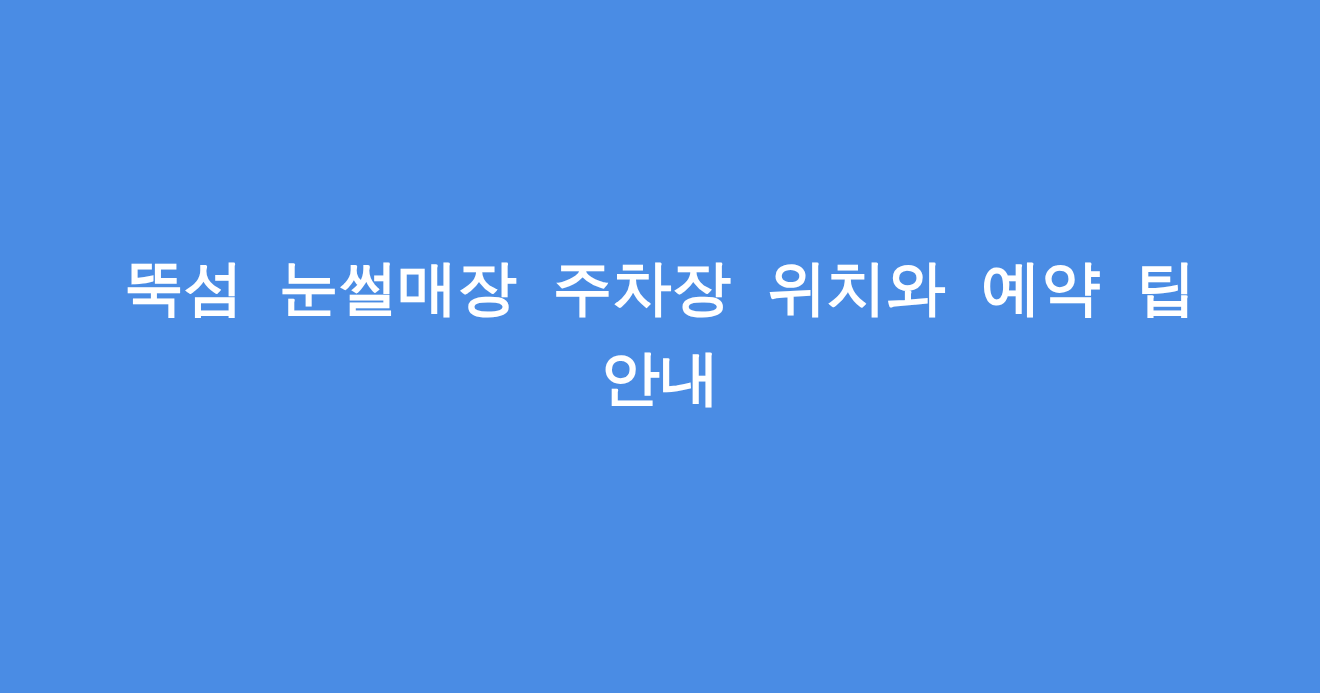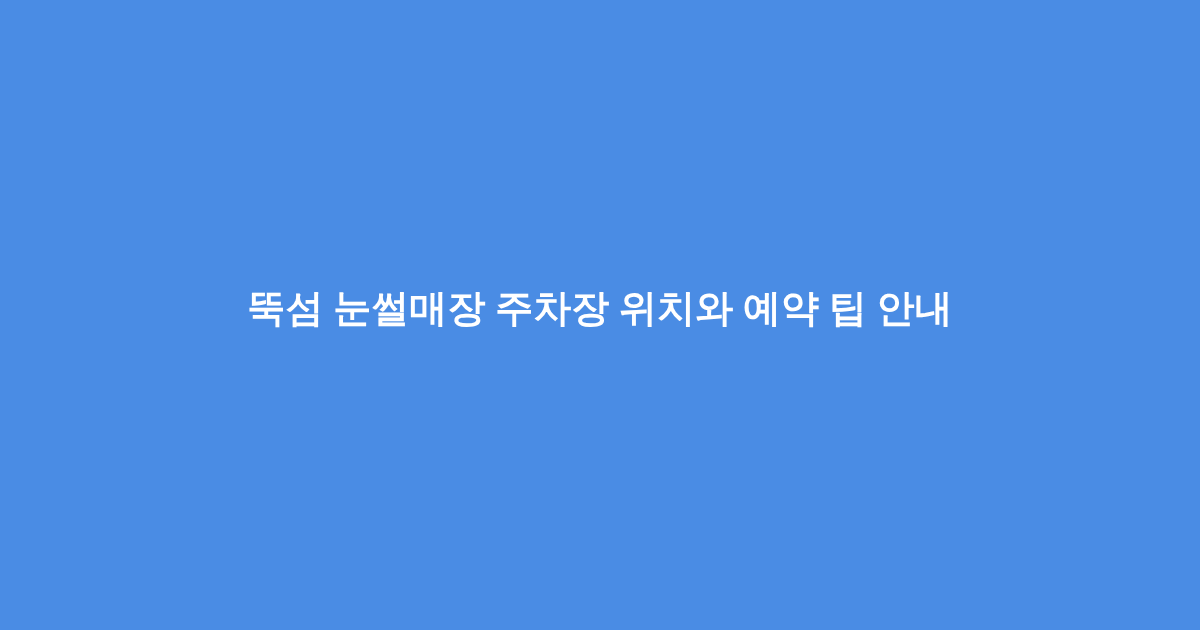--- a/index.html
+++ b/index.html
@@ -29,22 +29,22 @@
   #title-block {
     width: 1060px;
     text-align: center;
     
     margin-top: -14px;
   }
 
   #card-title {
     margin: 0;
     color: #ffffff;
-    font-family: Liberation Serif, serif;
-    font-size: 38px;
+    font-family: Liberation Mono, monospace;
+    font-size: 54px;
     font-weight: 700;
     line-height: 82px;
     letter-spacing: 0.1px;
     word-break: keep-all;
     white-space: normal;
   }
 </style>
 </head>
 <body>
 

